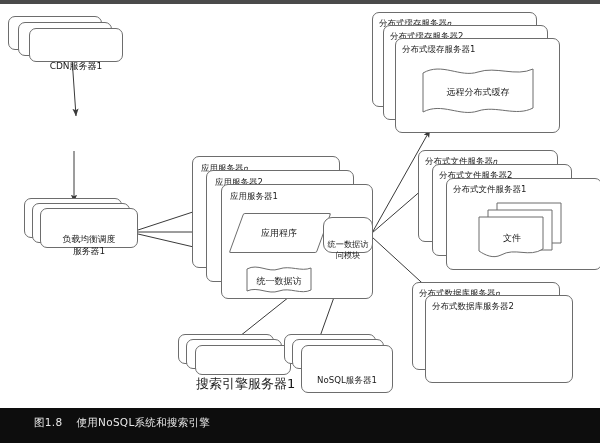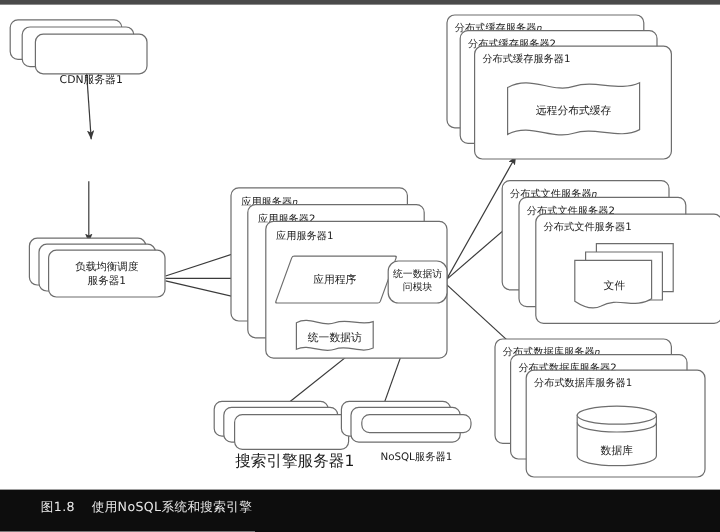--- a/index.html
+++ b/index.html
@@ -9,21 +9,21 @@
   #canvas{position:absolute;left:0;top:4px;width:600px;height:404px;background:#ffffff;}
   #caption-bar{position:absolute;left:0;top:408px;width:600px;height:35px;background:#0d0d0d;}
   #caption-text{position:absolute;left:34px;top:416px;color:#e8e8e8;font-size:10.5px;letter-spacing:.3px;white-space:nowrap;}
   svg#wires{position:absolute;left:0;top:0;width:600px;height:404px;overflow:visible;}
 
   .node{position:absolute;box-sizing:border-box;}
   .card{position:absolute;box-sizing:border-box;background:#ffffff;border:1px solid #6d6d6d;border-radius:7px;}
   .lbl-c{position:absolute;left:0;right:0;text-align:center;font-size:9px;color:#1a1a1a;white-space:nowrap;margin-top:20px;}
   .lbl-tl{position:absolute;font-size:8.5px;color:#1a1a1a;white-space:nowrap;}
   .lbl-tl i{font-style:italic;font-size:7.5px;}
-  .lbl-mid{position:absolute;left:0;right:0;text-align:center;font-size:8.8px;color:#1a1a1a;line-height:12px;}
+  .lbl-mid{position:absolute;left:0;right:0;text-align:center;font-size:8.8px;color:#1a1a1a;line-height:12px;margin-top:16px;}
 
   .para{position:absolute;border:1px solid #6d6d6d;background:#fff;transform:skewX(-20deg);border-radius:2px;}
   .para-txt{position:absolute;left:0;right:0;text-align:center;font-size:9px;color:#1a1a1a;}
 
   .rr{position:absolute;box-sizing:border-box;border:1px solid #6d6d6d;background:#fff;border-radius:9px;}
 
   .wavy{position:absolute;}
   .wavy svg{display:block;overflow:visible;}
   .wavy-txt{position:absolute;left:0;right:0;text-align:center;font-size:9px;color:#1a1a1a;}
 
@@ -167,47 +167,34 @@
 
     <div class="node" style="left:412px;top:278px;width:186px;height:120px;">
       <div class="card" style="left:0;top:0;width:148px;height:88px;">
         <div class="lbl-tl" style="left:6px;top:5px;">
           <span>分布式数据库服务器</span><i>n</i>
         </div>
       </div>
       <div class="card" style="left:13px;top:13px;width:148px;height:88px;">
         <div class="lbl-tl" style="left:6px;top:5px;">分布式数据库服务器2</div>
       </div>
-      <div class="card" style="left:26px;top:26px;width:150px;height:90px;">
-        <div class="lbl-tl" style="left:6px;top:5px;">分布式数据库服务器1</div>
-        <div class="cyl" style="left:41px;top:28px;">
-          <svg width="68" height="52" viewBox="0 0 68 52">
-            <g fill="#fff" stroke="#6d6d6d" stroke-width="1">
-              <path d="M1,9 L1,43 C1,48 16,51 34,51 C52,51 67,48 67,43 L67,9 Z"></path>
-              <ellipse cx="34" cy="9" rx="33" ry="7.5"></ellipse>
-              <path d="M1,15 C1,20 16,23 34,23 C52,23 67,20 67,15" fill="none"></path>
-            </g>
-          </svg>
-        </div>
-        <div class="wavy-txt" style="left:41px;top:60px;width:68px;">数据库</div>
-      </div>
     </div>
 
     <div class="node" style="left:178px;top:330px;width:120px;height:44px;">
       <div class="card" style="left:0;top:0;width:96px;height:30px;"></div>
       <div class="card" style="left:8px;top:5px;width:96px;height:30px;"></div>
       <div class="card" style="left:17px;top:11px;width:96px;height:30px;">
         <div class="lbl-c" style="top:9px;font-size:13px;">搜索引擎服务器1</div>
       </div>
     </div>
 
     <div class="node" style="left:284px;top:330px;width:116px;height:44px;">
       <div class="card" style="left:0;top:0;width:92px;height:30px;"></div>
       <div class="card" style="left:8px;top:5px;width:92px;height:30px;"></div>
-      <div class="card" style="left:17px;top:11px;width:92px;height:16px;">
+      <div class="card" style="left:17px;top:11px;width:92px;height:48px;">
         <div class="lbl-c" style="top:9px;font-size:8.6px;">NoSQL服务器1</div>
       </div>
     </div>
 
   </div>
 
   <div id="caption-bar"></div>
   <div id="caption-text">
     <span>图1.8</span><span style="display:inline-block;width:14px;"></span><span>使用NoSQL系统和搜索引擎</span>
   </div>

